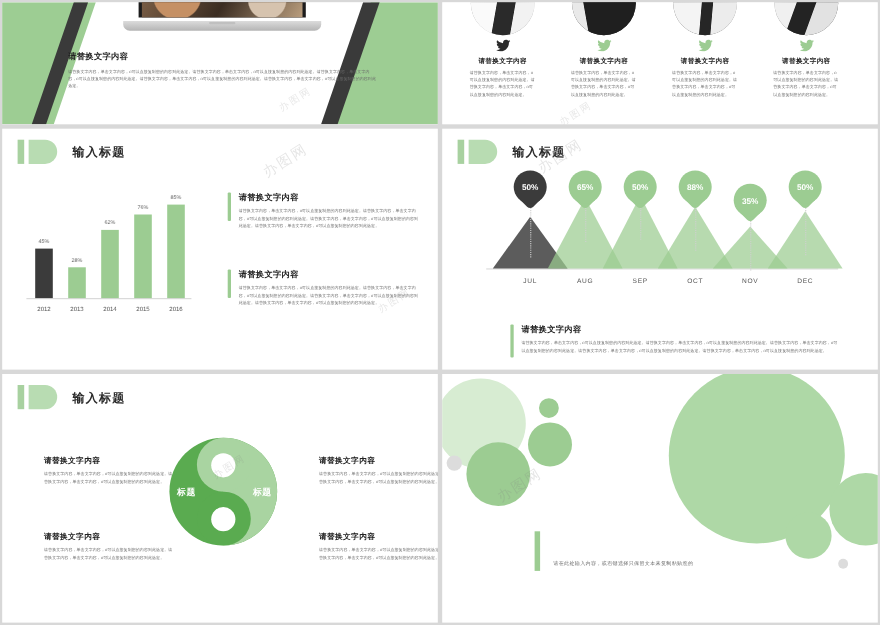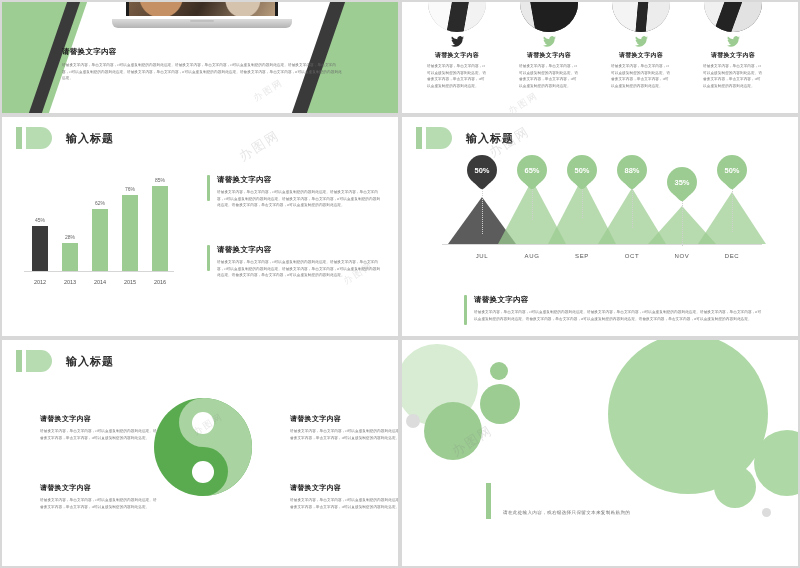--- a/index.html
+++ b/index.html
@@ -200,21 +200,21 @@
   .yy .dotT {
     position: absolute; left: 38px; top: 13.5px; width: 22px; height: 22px;
     border-radius: 50%; background: #fff;
   }
   .yy .dotB {
     position: absolute; left: 38px; top: 62.5px; width: 22px; height: 22px;
     border-radius: 50%; background: #fff;
   }
   .yy .lbl {
     position: absolute; top: 44px;
-    font-size: 8px; font-weight: bold; color: #fff; letter-spacing: .5px; margin-top: 45px;
+    font-size: 8px; font-weight: bold; color: #fff; letter-spacing: .5px;
   }
   .yy .lbl.l { left: 7px; }
   .yy .lbl.r { right: 5px; }
   .s-bl .quad { position: absolute; width: 118px; }
   .s-bl .quad .btitle { font-size: 7px; }
   .s-bl .quad .bbody { margin-top: 4px; }
 
   
   .s-br .circ { position: absolute; border-radius: 50%; }
   .s-br .yr {

